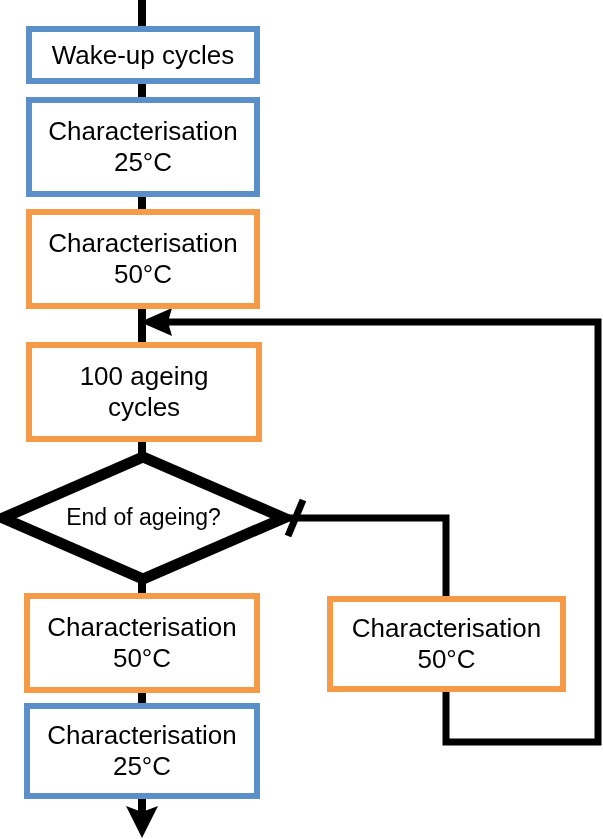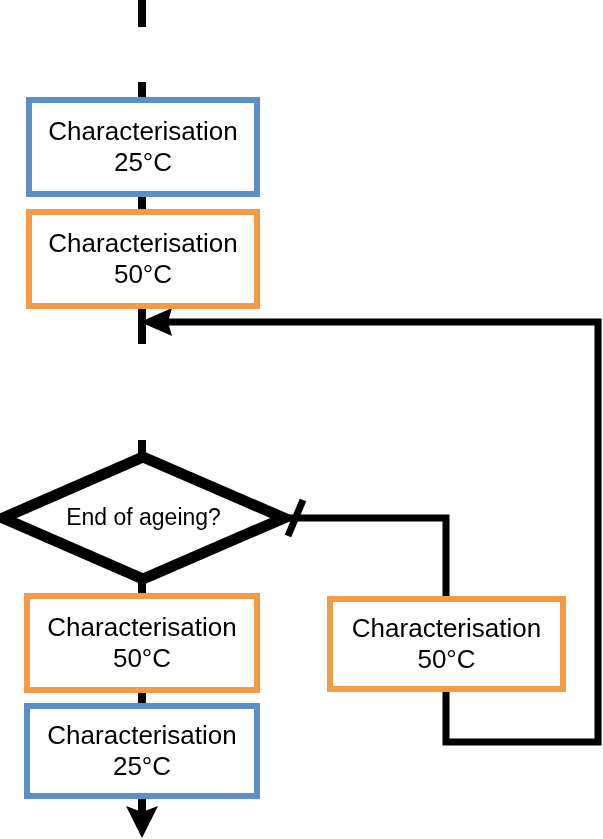--- a/index.html
+++ b/index.html
@@ -82,31 +82,38 @@
     <line x1="303" y1="500" x2="288" y2="536" stroke="#000000" stroke-width="7"></line>
 
     <line x1="142" y1="576" x2="142" y2="596" stroke="#000000" stroke-width="8"></line>
 
     <line x1="142" y1="690" x2="142" y2="706" stroke="#000000" stroke-width="8"></line>
 
     <line x1="142" y1="797" x2="142" y2="822" stroke="#000000" stroke-width="8"></line>
     <polygon points="142,838 126,806 142,812 158,806" fill="#000000"></polygon>
   </svg>
 
+  <div class="node node-rect node-blue" style="left:26px; top:26px; width:234px; height:58px; border-width:6px; font-size:26px;">
+    <span class="node-label">Wake-up cycles</span>
+  </div>
 
   <div class="node node-rect node-blue" style="left:26px; top:97px; width:234px; height:100px; border-width:6px; font-size:26px;">
     <span class="node-label">Characterisation
 25°C</span>
   </div>
 
   <div class="node node-rect node-orange" style="left:26px; top:209px; width:234px; height:100px; border-width:6px; font-size:26px;">
     <span class="node-label">Characterisation
 50°C</span>
   </div>
 
+  <div class="node node-rect node-orange" style="left:26px; top:342px; width:236px; height:100px; border-width:6px; font-size:26px;">
+    <span class="node-label">100 ageing
+cycles</span>
+  </div>
 
   <div class="node node-decision" style="left:2px; top:455px; width:283px; height:126px; font-size:23px;">
     <span class="node-label">End of ageing?</span>
   </div>
 
   <div class="node node-rect node-orange" style="left:24px; top:593px; width:236px; height:100px; border-width:6px; font-size:26px;">
     <span class="node-label">Characterisation
 50°C</span>
   </div>
 

